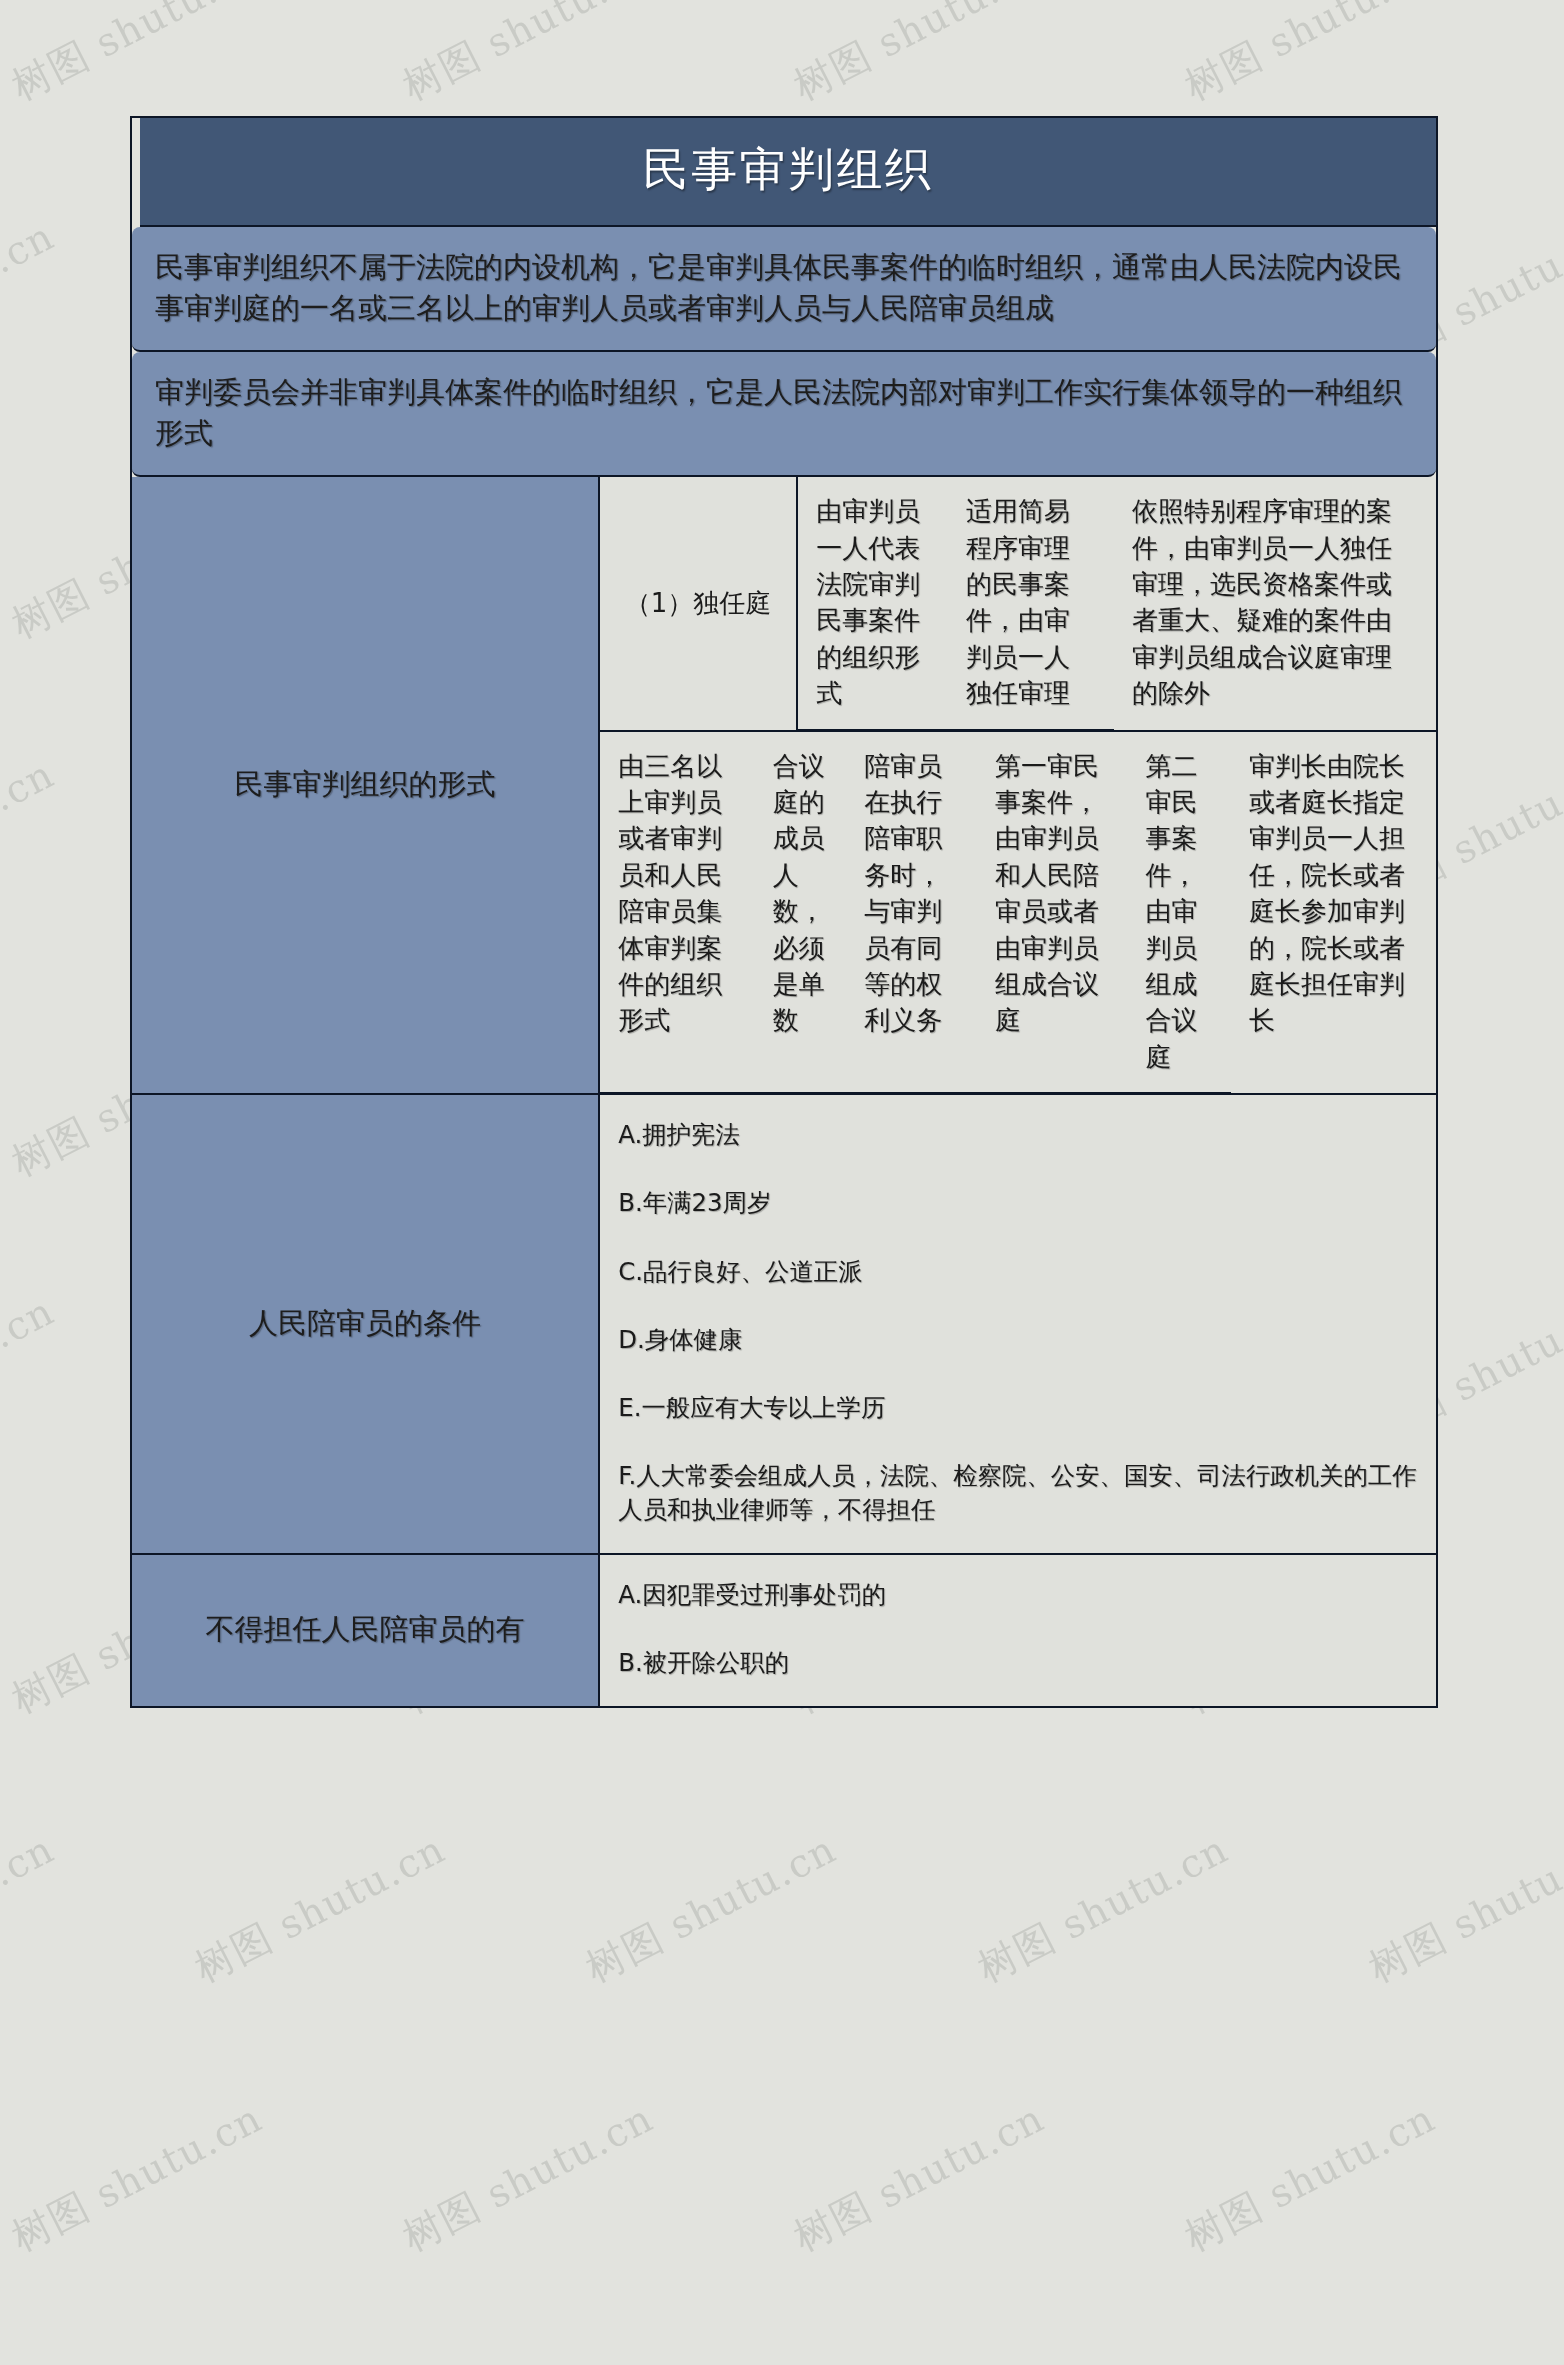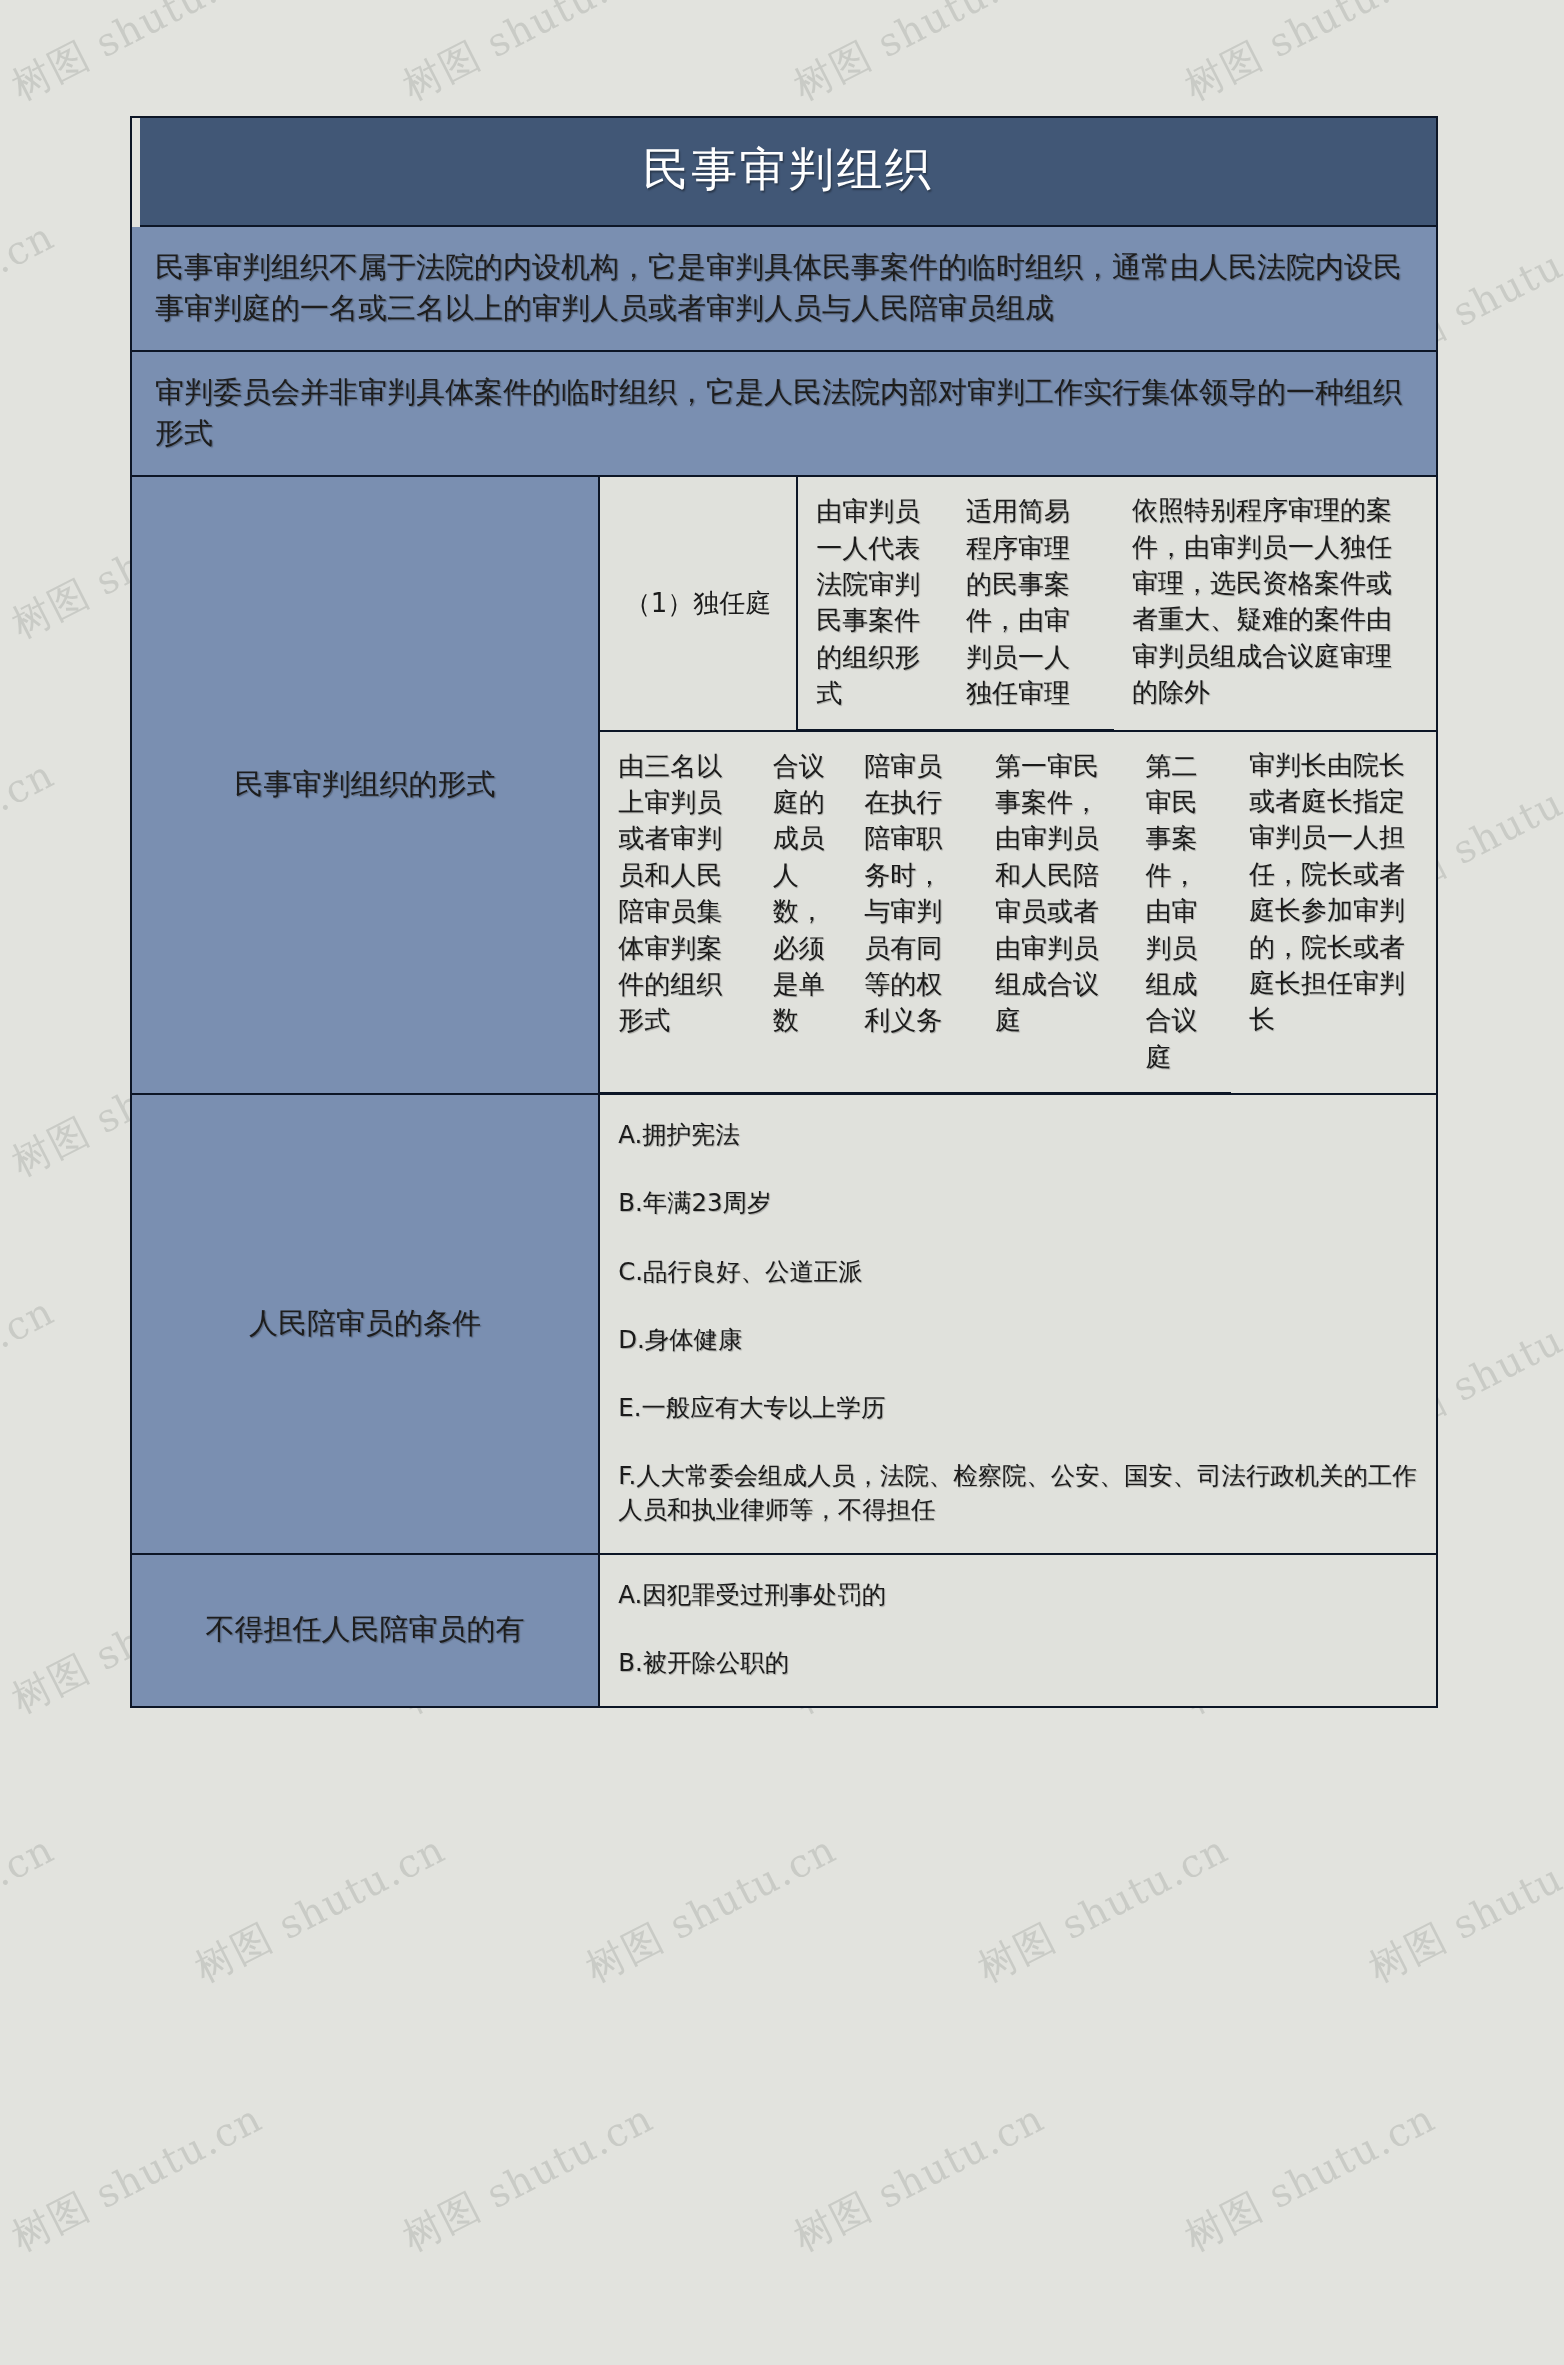--- a/index.html
+++ b/index.html
@@ -62,20 +62,21 @@
 
   
   .intro-block {
     background: #7a8fb1;
     color: #1d1d1d;
     font-size: 29px;
     line-height: 1.42;
     padding: 19.6px 23px 21px 23px;
     border-bottom: 2.4px solid #0d1626;
     text-shadow: 1.2px 1.2px 1.2px rgba(0,0,0,0.30);
+    border-radius: 8px;
   }
 
   
   .section {
     display: flex;
     border-bottom: 2.4px solid #0d1626;
     box-sizing: border-box;
   }
   .section:last-child { border-bottom: none; }
 
@@ -132,21 +133,21 @@
   .leaf {
     background: #e0e1dc;
     color: #1b1b1b;
     font-size: 26px;
     line-height: 1.40;
     padding: 16px 18.3px 17px 18.3px;
     border-bottom: 1.8px solid #0d1626;
     box-sizing: border-box;
     text-shadow: 0.9px 0.9px 0.9px rgba(0,0,0,0.26);
   }
-  .leaf:last-child { border-bottom: none; font-family: Liberation Serif, serif; }
+  .leaf:last-child { border-bottom: none; }
 
   
   .plain-list {
     flex: 1;
     background: #e0e1dc;
     padding: 6.1px 0 8.6px 0;
     box-sizing: border-box;
   }
   .plain-item {
     color: #1b1b1b;

